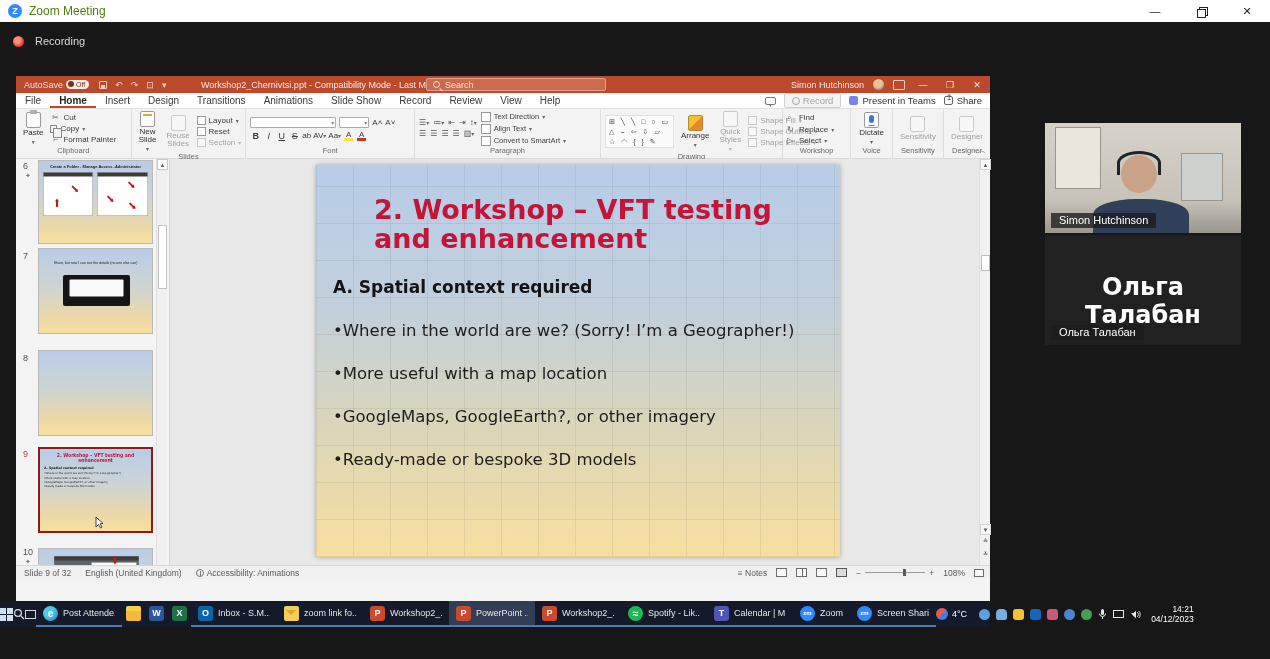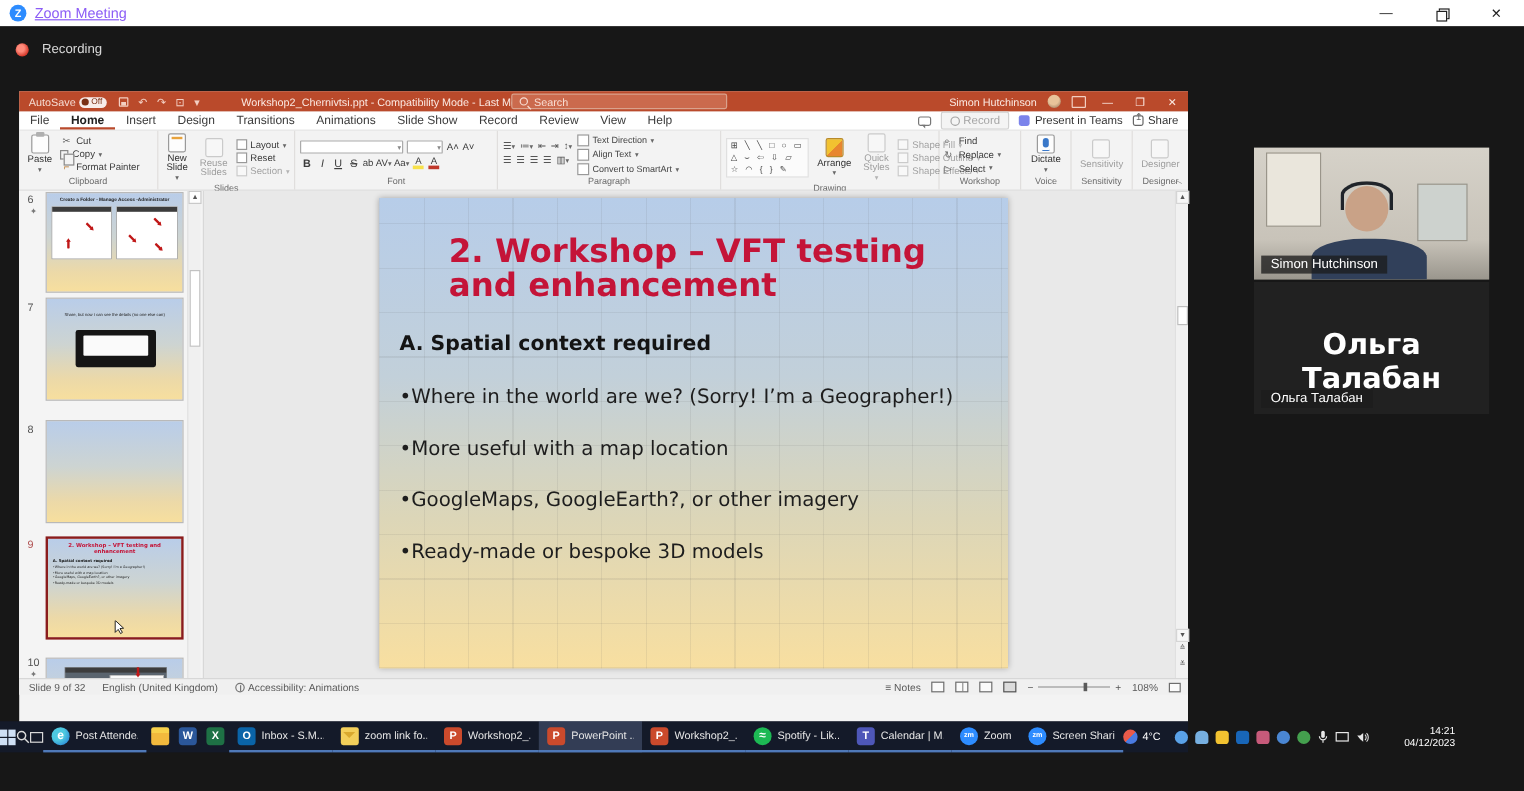--- a/index.html
+++ b/index.html
@@ -4,38 +4,38 @@
 <style>
   * { margin:0; padding:0; box-sizing:border-box; }
   html,body { width:1270px; height:659px; overflow:hidden; background:#000; }
   body { font-family:"Liberation Sans", sans-serif; }
   #screen { position:relative; width:1270px; height:659px; background:#000; overflow:hidden; }
 
   
   .zoom-titlebar { position:absolute; left:0; top:0; width:1270px; height:22px; background:#fff; display:flex; align-items:center; }
   .zoom-logo { width:14px; height:14px; border-radius:50%; background:#2D8CFF; margin-left:8px; display:flex; align-items:center; justify-content:center; }
   .zoom-logo::before { content:"Z"; color:#fff; font-size:9px; font-weight:bold; }
-  .zoom-title { font-size:12px; color:#8b5cf6; margin-left:7px;text-decoration:underline; }
+  .zoom-title { font-size:12px; color:#4d7c0f; margin-left:7px; }
   .win-controls { margin-left:auto; display:flex; align-items:center; height:100%; }
   .win-btn { width:46px; height:100%; display:flex; align-items:center; justify-content:center; color:#222; font-size:11px; }
   .restore-ic { position:relative; width:9px; height:9px; }
   .restore-ic::before { content:""; position:absolute; left:2px; top:0; width:7px; height:7px; border:1px solid #222; background:#fff; }
   .restore-ic::after { content:""; position:absolute; left:0; top:2px; width:7px; height:7px; border:1px solid #222; background:#fff; }
 
   
   .meeting { position:absolute; left:0; top:22px; width:1270px; height:637px; background:#171717; }
   .recording { position:absolute; left:13px; top:13px; display:flex; align-items:center; }
   .rec-dot { width:11px; height:11px; border-radius:50%; background:radial-gradient(circle at 40% 40%, #ff8a7a 0 30%, #d5382a 70%); }
   .rec-label { color:#d8d8d8; font-size:11px; margin-left:11px; }
 
   
   .ppt { position:absolute; left:16px; top:54px; width:974px; height:526px; background:#f3f3f3; font-family:"Liberation Sans", sans-serif; }
 
   .ppt-titlebar { position:relative; width:100%; height:17px; background:#BA4A2B; display:flex; align-items:center; color:#f6ddd4; font-size:9px; }
-  .autosave { display:flex; align-items:flex-end; margin-left:8px; gap:3px; }
+  .autosave { display:flex; align-items:flex-start; margin-left:8px; gap:3px; }
   .as-pill { background:rgba(255,255,255,.9); color:#7a3015; border-radius:6px; font-size:7px; padding:0 4px 0 2px; display:flex; align-items:center; gap:2px; height:9px; }
   .as-pill::before { content:""; width:6px; height:6px; border-radius:50%; background:#7a3015; }
   .qat { display:flex; align-items:center; gap:8px; margin-left:10px; color:#f3cfc2; font-size:9px; }
   .qat-save { width:8px; height:8px; border:1px solid #f3cfc2; border-radius:1px; position:relative; }
   .qat-save::after { content:""; position:absolute; left:1px; bottom:0; width:4px; height:3px; background:#f3cfc2; }
   .ppt-doc-title { position:absolute; left:185px; top:0; height:17px; display:flex; align-items:center; color:#fbe9e2; font-size:9px; white-space:nowrap; }
   .ppt-doc-title::after { content:"⌄"; margin-left:4px; font-size:8px; }
   .ppt-search { position:absolute; left:410px; top:2px; width:180px; height:13px; background:#cb6a4d; border:1px solid #daa28d; border-radius:2px; display:flex; align-items:center; color:#f8ded4; font-size:9px; padding-left:6px; gap:5px; }
   .mag { width:7px; height:7px; border:1px solid #f8ded4; border-radius:50%; position:relative; flex:none; }
   .mag::after { content:""; position:absolute; left:6px; top:6px; width:4px; height:1px; background:#f8ded4; transform:rotate(45deg); transform-origin:0 0; }
@@ -202,21 +202,21 @@
   .ai-ppt { background:#cb4a2c; } .ai-ppt::before { content:"P"; }
   .ai-spotify { border-radius:50%; background:#1db954; } .ai-spotify::before { content:"≈"; font-size:10px; }
   .ai-teams { background:#4e57b8; } .ai-teams::before { content:"T"; }
   .ai-zoom { border-radius:50%; background:#2d8cff; } .ai-zoom::before { content:"zm"; font-size:6px; font-weight:bold; }
   .tray { margin-left:auto; display:flex; align-items:center; gap:6px; padding-right:6px; height:100%; }
   .weather { display:flex; align-items:center; gap:4px; color:#fff; font-size:9px; margin-right:6px; }
   .weather-ic { width:12px; height:12px; border-radius:50%; background:linear-gradient(135deg,#e85a4a 0 52%,#4a7ae0 52% 100%); }
   .tray-dot { width:11px; height:11px; border-radius:3px; flex:none; }
   .tray-dot.round { border-radius:50%; }
   .cast-ic { width:11px; height:8px; border:1px solid #e8e8e8; }
-  .clock { text-align:right; color:#fff; font-size:8.5px; line-height:10px; padding-left:4px;margin-left:19px; }
+  .clock { text-align:right; color:#fff; font-size:8.5px; line-height:10px; padding-left:4px; }
 </style>
 </head>
 <body>
 
 <div id="screen">
 
   <div class="zoom-titlebar">
     <div class="zoom-logo"></div>
     <div class="zoom-title">Zoom Meeting</div>
     <div class="win-controls">

